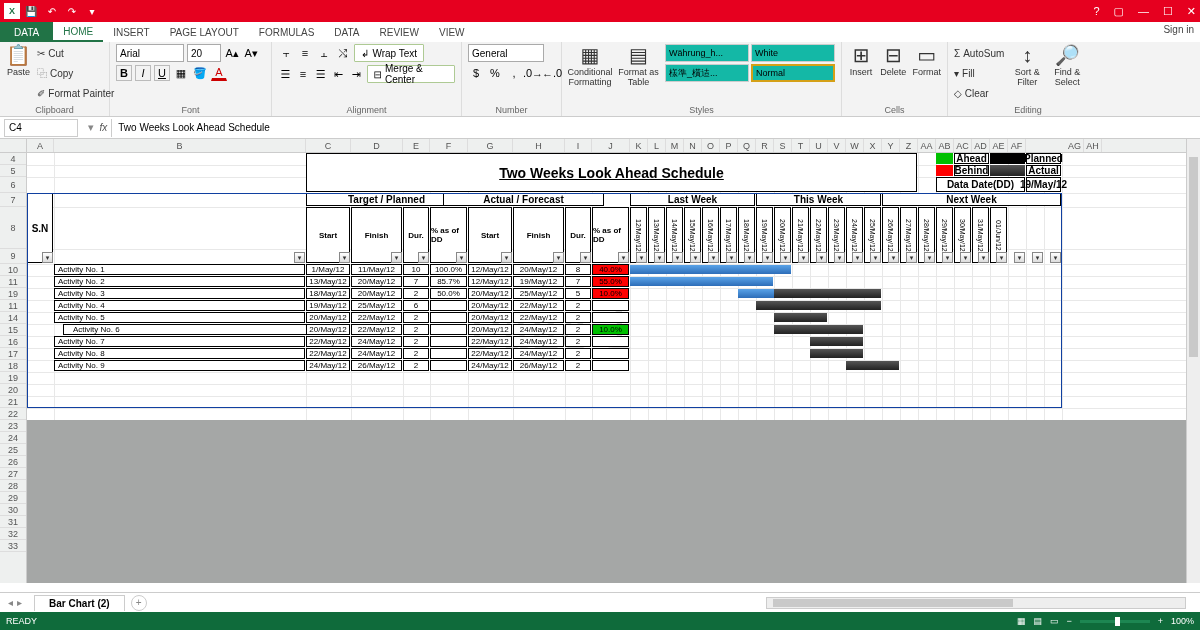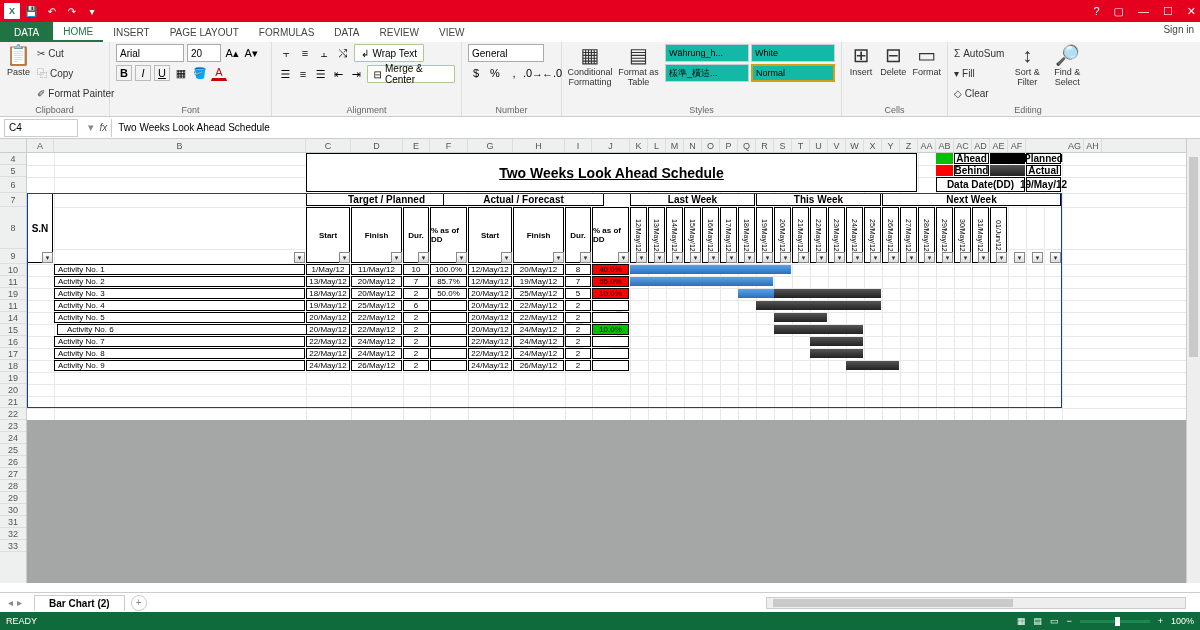--- a/index.html
+++ b/index.html
@@ -551,21 +551,21 @@
         <div class="b left small" style="left: 27px; top: 159px; width: 251px; height: 11px;">Activity No. 5</div>
         <div class="b small" style="left: 279px; top: 159px; width: 44px; height: 11px;">20/May/12</div>
         <div class="b small" style="left: 324px; top: 159px; width: 51px; height: 11px;">22/May/12</div>
         <div class="b small" style="left: 376px; top: 159px; width: 26px; height: 11px;">2</div>
         <div class="b small" style="left: 403px; top: 159px; width: 37px; height: 11px;"></div>
         <div class="b small" style="left: 441px; top: 159px; width: 44px; height: 11px;">20/May/12</div>
         <div class="b small" style="left: 486px; top: 159px; width: 51px; height: 11px;">22/May/12</div>
         <div class="b small" style="left: 538px; top: 159px; width: 26px; height: 11px;">2</div>
         <div class="b small " style="left: 565px; top: 159px; width: 37px; height: 11px;"></div>
         <div class="b noborder cell-dark" style="left: 747px; top: 160px; width: 53px; height: 9px;"></div>
-        <div class="b left small" style="left: 30px; top: 171px; width: 251px; height: 11px; padding-left: 9px;">Activity No. 6</div>
+        <div class="b left small" style="left: 36px; top: 171px; width: 251px; height: 11px; padding-left: 9px;">Activity No. 6</div>
         <div class="b small" style="left: 279px; top: 171px; width: 44px; height: 11px;">20/May/12</div>
         <div class="b small" style="left: 324px; top: 171px; width: 51px; height: 11px;">22/May/12</div>
         <div class="b small" style="left: 376px; top: 171px; width: 26px; height: 11px;">2</div>
         <div class="b small" style="left: 403px; top: 171px; width: 37px; height: 11px;"></div>
         <div class="b small" style="left: 441px; top: 171px; width: 44px; height: 11px;">20/May/12</div>
         <div class="b small" style="left: 486px; top: 171px; width: 51px; height: 11px;">24/May/12</div>
         <div class="b small" style="left: 538px; top: 171px; width: 26px; height: 11px;">2</div>
         <div class="b small cell-green" style="left: 565px; top: 171px; width: 37px; height: 11px;">10.0%</div>
         <div class="b noborder cell-blue" style="left: 747px; top: 172px; width: 53px; height: 9px;"></div>
         <div class="b noborder cell-dark" style="left: 747px; top: 172px; width: 89px; height: 9px;"></div>

